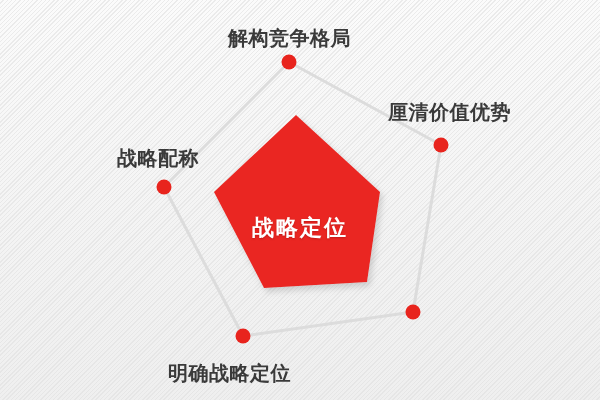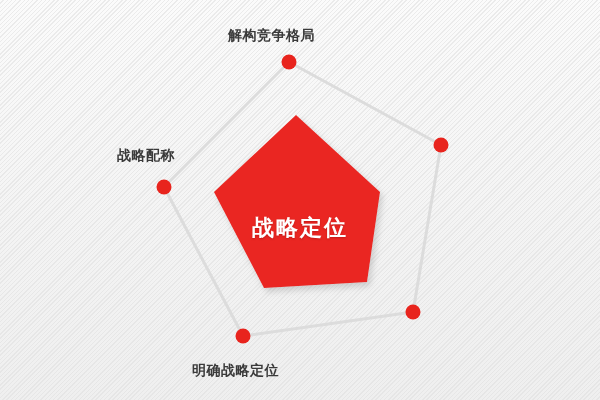--- a/index.html
+++ b/index.html
@@ -17,31 +17,31 @@
         rgba(255,255,255,0) 0px,
         rgba(255,255,255,0) 2px,
         rgba(222,222,222,0.55) 2px,
         rgba(222,222,222,0.55) 3px),
       linear-gradient(180deg,#fbfbfb 0%,#f4f4f4 55%,#efefef 100%);
   }
   #diagram { position:absolute; inset:0; width:600px; height:400px; }
 
   .label {
     position:absolute;
-    font-size:14px;
+    font-size:20px;
     font-weight:700;
     color:#3a3a3a;
     white-space:nowrap;
     letter-spacing:0.5px;
     line-height:1;
   }
   .label-top        { left:228px; top:28px; }
   .label-right      { left:388px; top:102px; }
   .label-bottomright{ left:358px; top:336px; }
-  .label-bottom     { left:192px; top:363px; }
+  .label-bottom     { left:168px; top:363px; }
   .label-left       { left:117px; top:148px; }
 
   .center-label {
     position:absolute;
     left:238px; top:190px;
     width:124px;
     text-align:center;
     font-size:22px;
     font-weight:700;
     color:#ffffff;
@@ -70,20 +70,21 @@
 
     <circle cx="289" cy="62" r="7.5" fill="#e8241d"></circle>
     <circle cx="441" cy="145" r="7.5" fill="#e8241d"></circle>
     <circle cx="413" cy="312" r="7.5" fill="#e8241d"></circle>
     <circle cx="243" cy="336" r="7.5" fill="#e8241d"></circle>
     <circle cx="164" cy="187" r="7.5" fill="#e8241d"></circle>
   </svg>
 
   <div class="label label-top">解构竞争格局</div>
 
+  <div class="label label-right">厘清价值优势</div>
 
 
   <div class="label label-bottom">明确战略定位</div>
 
   <div class="label label-left">战略配称</div>
 
   <div class="center-label">战略定位</div>
 
 </div>
 

